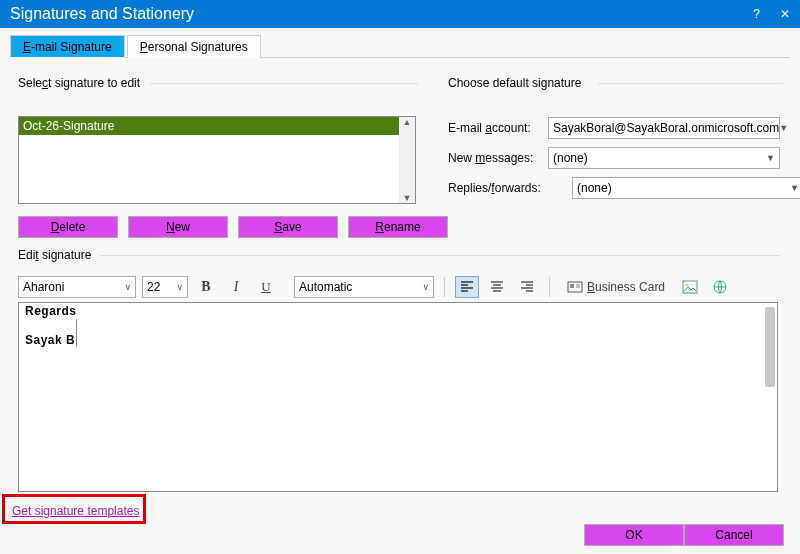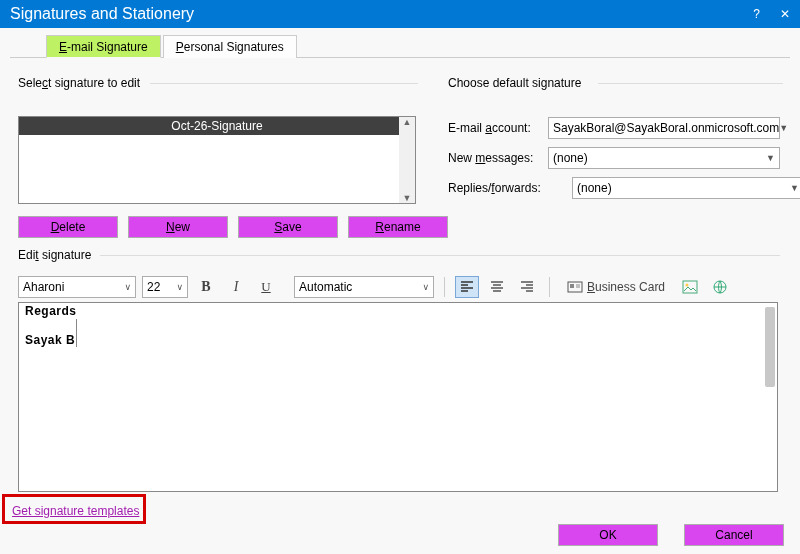--- a/index.html
+++ b/index.html
@@ -7,28 +7,28 @@
   body { width:800px; height:554px; background:#f0f0f0; overflow:hidden; position:relative; }
 
   .titlebar { height:28px; background:#0078d4; color:#fff; display:flex; align-items:center; padding:0 10px; justify-content:space-between; }
   .titlebar .title { font-size:16px;text-align:center; }
   .titlebar .ctrls { display:flex; gap:20px; font-size:14px; }
 
   .client { position:absolute; top:28px; left:0; right:0; bottom:0; background:#f8f8f8; }
 
   .tabs { position:absolute; top:6px; left:10px; right:10px; height:24px; border-bottom:1px solid #ccc; display:flex; }
   .tab { padding:4px 12px 3px 12px; border:1px solid #ccc; border-bottom:none; margin-right:2px; background:#fdfdfd; position:relative; top:1px; }
-  .tab.active { background:#bef264; border-bottom:1px solid #f8f8f8;margin-left:36px; }
+  .tab.active { background:#0ea5e9; border-bottom:1px solid #f8f8f8; }
   .underline-char { text-decoration: underline; }
 
   .section-label { position:absolute; font-size:12px; color:#000; }
   .section-divider { position:absolute; height:1px; background:#ddd; }
 
   .siglist { position:absolute; left:18px; top:88px; width:398px; height:88px; border:1px solid #888; background:#fff; overflow:hidden; }
-  .siglist .item { background:#404040; color:#fff; padding:2px 4px;text-align:center; }
+  .siglist .item { background:#4d7c0f; color:#fff; padding:2px 4px; }
   .siglist .scroll { position:absolute; right:0; top:0; bottom:0; width:16px; background:#f0f0f0; display:flex; flex-direction:column; justify-content:space-between; align-items:center; color:#666; }
   .siglist .scroll span { font-size:9px; }
 
   .row-btns { position:absolute; left:18px; top:188px; display:flex; gap:10px; }
   .row-btns button, .footer button { width:100px; height:22px; background:#d946ef; border:1px solid #adadad; cursor:pointer; }
 
   .def-row { position:absolute; left:448px; display:flex; align-items:center; height:24px; }
   .def-label { width:100px; text-align:left; padding-right:8px; }
   .def-select { width:232px; height:22px; border:1px solid #adadad; background:#fff; display:flex; align-items:center; justify-content:space-between; padding:0 4px; }
   .def-select .chev { font-size:9px; color:#555; }
@@ -42,21 +42,21 @@
   .tb-icon { width:16px; height:16px; }
 
   .editor { position:absolute; left:18px; top:274px; width:760px; height:190px; border:1px solid #888; background:#fff; overflow:hidden; }
   .editor .content { padding:2px 6px; font-family: Arial, sans-serif; font-weight:900; font-size:28px; line-height:1.15; letter-spacing:0.5px; }
   .editor .caret { display:inline-block; width:1px; height:28px; background:#888; vertical-align:text-bottom; margin-left:1px; }
   .editor .vscroll { position:absolute; right:2px; top:4px; width:10px; height:80px; background:#c8c8c8; border-radius:2px; }
 
   .link { color:#a21caf; text-decoration:underline; cursor:pointer; }
   .highlight-box { position:absolute; border:3px solid #d40000; }
 
-  .footer { position:absolute; right:16px; bottom:8px; display:flex; gap:26px; }
+  .footer { position:absolute; right:16px; bottom:8px; display:flex; gap:0; }
 
   svg { display:block; }
 </style>
 </head>
 <body>
 
 <div class="titlebar">
   <span class="title">Signatures and Stationery</span>
   <div class="ctrls">
     <span>?</span>

